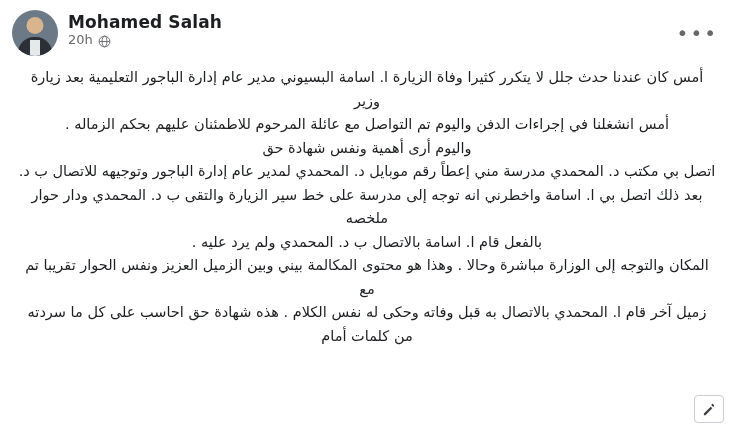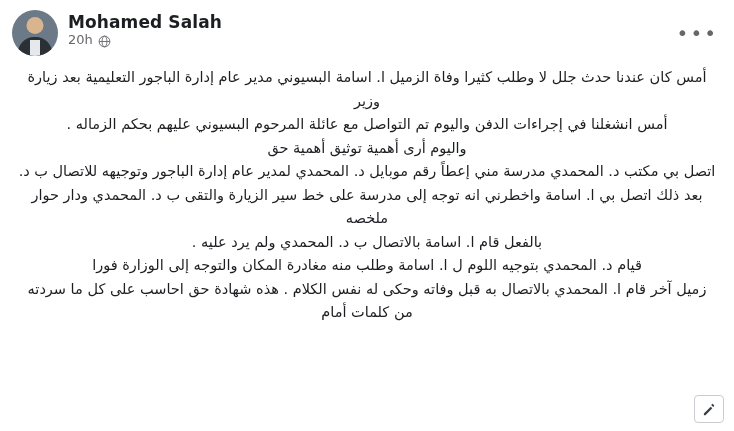--- a/index.html
+++ b/index.html
@@ -151,27 +151,27 @@
             <ellipse cx="8" cy="8" rx="3" ry="6.6" fill="none" stroke="#65676b" stroke-width="1.1"></ellipse>
             <line x1="1.6" y1="8" x2="14.4" y2="8" stroke="#65676b" stroke-width="1.1"></line>
           </svg>
         </span>
       </div>
     </div>
     <div class="more-button">•••</div>
   </div>
 
   <div class="post-body">
-    <p>أمس كان عندنا حدث جلل لا وطلب كثيرا وفاة الزميل ا. اسامة البسيوني مدير عام إدارة الباجور التعليمية بعد زيارة وزير</p>
-    <p>أمس انشغلنا في إجراءات الدفن واليوم تم التواصل مع عائلة المرحوم البسيوني عليهم بحكم الزماله .</p>
-    <p>واليوم أرى أهمية توثيق أهمية حق</p>
+    <p>أمس كان عندنا حدث جلل لا يتكرر كثيرا وفاة الزيارة ا. اسامة البسيوني مدير عام إدارة الباجور التعليمية بعد زيارة وزير</p>
+    <p>أمس انشغلنا في إجراءات الدفن واليوم تم التواصل مع عائلة المرحوم للاطمئنان عليهم بحكم الزماله .</p>
+    <p>واليوم أرى أهمية ونفس شهادة حق</p>
     <p>اتصل بي مكتب د. المحمدي مدرسة مني إعطاً رقم موبايل د. المحمدي لمدير عام إدارة الباجور وتوجيهه للاتصال ب د.</p>
     <p>بعد ذلك اتصل بي ا. اسامة واخطرني انه توجه إلى مدرسة على خط سير الزيارة  والتقى ب د. المحمدي  ودار حوار ملخصه</p>
     <p>بالفعل قام ا. اسامة بالاتصال ب د. المحمدي ولم يرد عليه .</p>
-    <p>قيام د. المحمدي بتوجيه اللوم ل ا. اسامة وطلب منه مغادرة المكان والتوجه إلى الوزارة فورا</p>
+    <p>المكان والتوجه إلى الوزارة مباشرة وحالا .  وهذا هو محتوى المكالمة بيني وبين الزميل العزيز ونفس الحوار تقريبا تم مع</p>
     <p>زميل آخر قام ا. المحمدي بالاتصال به قبل وفاته وحكى له نفس الكلام .  هذه شهادة حق احاسب على كل ما سردته من كلمات أمام</p>
 
   </div>
 
   <div class="edit-fab">
     <span>
       <svg viewBox="0 0 16 16" width="15" height="15" aria-hidden="true">
         <path d="M2 12.3V14h1.7l7.3-7.3-1.7-1.7L2 12.3z" fill="#3a3f45"></path>
         <path d="M12.9 4.2c.2-.2.2-.5 0-.7l-1.4-1.4c-.2-.2-.5-.2-.7 0l-1 1 2.1 2.1 1-1z" fill="#3a3f45"></path>
       </svg>

